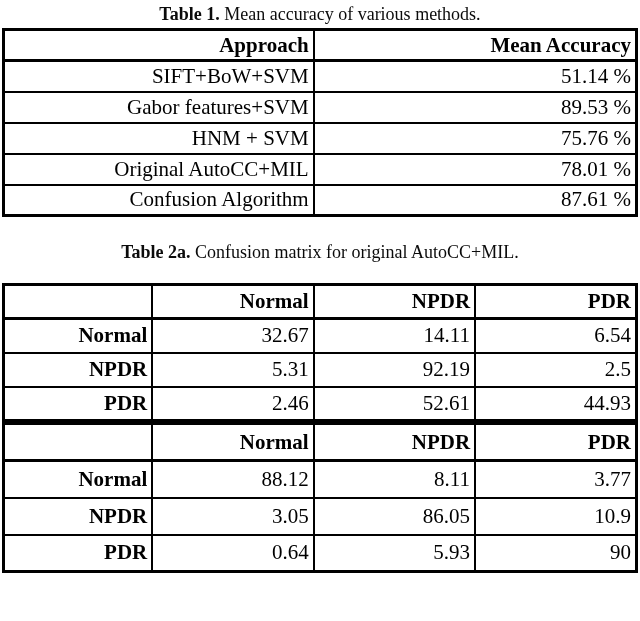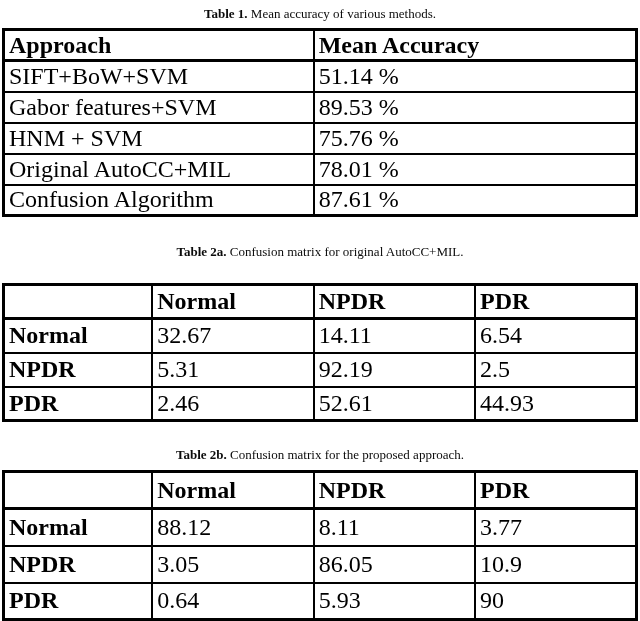--- a/index.html
+++ b/index.html
@@ -12,40 +12,40 @@
     font-family: "Liberation Serif", serif;
     overflow: hidden;
   }
   .page {
     width: 640px;
     height: 621px;
     padding-top: 3px;
   }
   .caption {
     text-align: center;
-    font-size: 13px;
+    font-size: 18px;
     line-height: 22px;
     color: #0b0b0b;
   }
   .cap-label { font-weight: bold; }
   .caption-gap-1 { margin-top: 0; margin-bottom: 3px; }
   .caption-gap-2 { margin-top: 24px; margin-bottom: 20px; }
   .caption-gap-3 { margin-top: 22px; margin-bottom: 4px; }
   table {
     border-collapse: collapse;
     width: 636px;
     margin: 0 auto;
     table-layout: fixed;
     border: 3px solid #000;
   }
   th, td {
     border: 2px solid #000;
-    text-align: left;
+    text-align: right;
     vertical-align: middle;
-    font-size: 24px;
+    font-size: 21px;
     padding: 0 4px;
     overflow: hidden;
     white-space: nowrap;
   }
   thead th { font-weight: bold; border-bottom: 3px solid #000; }
   .row-header { font-weight: bold; }
   .t1 th, .t1 td { height: 31px; }
   .t2a th, .t2a td { height: 34px; }
   .t2b th, .t2b td { height: 37px; }
 </style>
@@ -127,24 +127,20 @@
       </tr>
       <tr>
         <td class="row-header">PDR</td>
         <td>2.46</td>
         <td>52.61</td>
         <td>44.93</td>
       </tr>
     </tbody>
   </table>
 
-  <div class="caption caption-gap-3">
-    <span class="cap-label">Table 2b.</span>
-    <span>Confusion matrix for the proposed approach.</span>
-  </div>
   <table class="t2b">
     <colgroup>
         <col style="width:23.5%">
         <col style="width:25.5%">
         <col style="width:25.5%">
         <col style="width:25.5%">
       </colgroup>
     <thead>
       <tr>
         <th></th>

